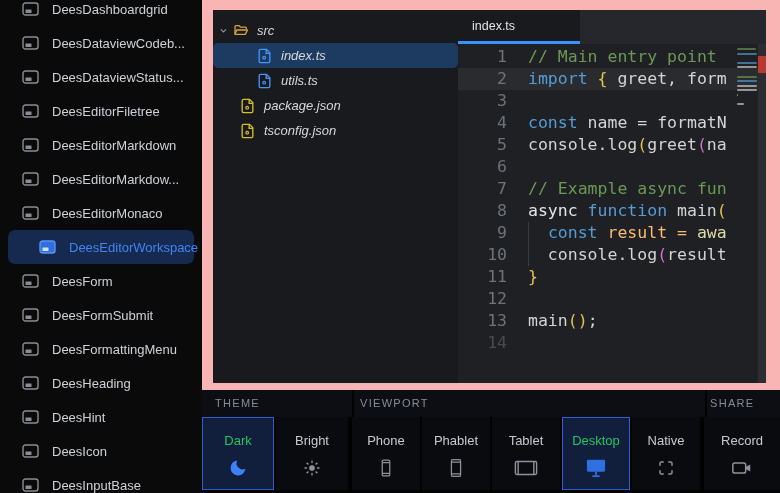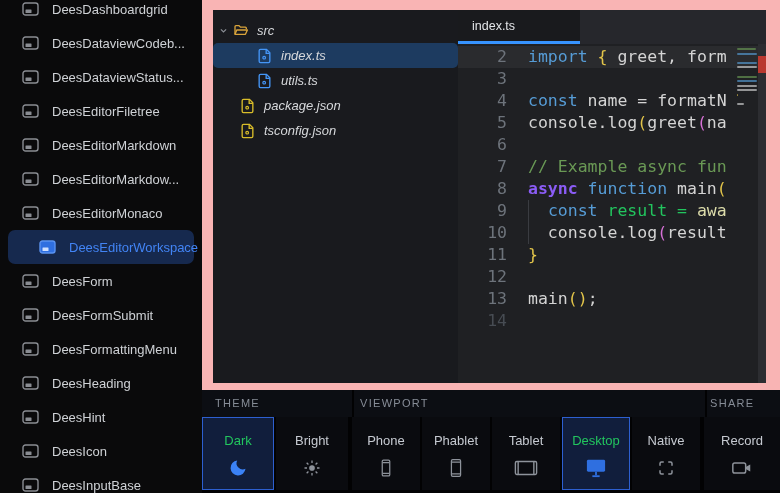--- a/index.html
+++ b/index.html
@@ -268,28 +268,29 @@
         </div>
       </div>
     <div class="editor">
       <div class="tabbar">
         <div class="tab">
           <span>index.ts</span>
         </div>
       </div>
       <div class="code">
         <div id="code-lines">
+            <div class="code-line"><span class="ln">1</span><span class="lt"><span style="color: rgb(106, 153, 85);">// Main entry point</span></span></div>
             <div class="code-line current"><span class="ln">2</span><span class="lt"><span style="color: rgb(86, 156, 214);">import</span><span style="color: rgb(212, 212, 212);"> </span><span style="color: rgb(227, 197, 74);">{</span><span style="color: rgb(212, 212, 212);"> greet, form</span></span></div>
             <div class="code-line"><span class="ln">3</span><span class="lt"></span></div>
             <div class="code-line"><span class="ln">4</span><span class="lt"><span style="color: rgb(86, 156, 214);">const</span><span style="color: rgb(212, 212, 212);"> name = formatN</span></span></div>
             <div class="code-line"><span class="ln">5</span><span class="lt"><span style="color: rgb(212, 212, 212);">console.log</span><span style="color: rgb(227, 197, 74);">(</span><span style="color: rgb(212, 212, 212);">greet</span><span style="color: rgb(214, 112, 214);">(</span><span style="color: rgb(212, 212, 212);">na</span></span></div>
             <div class="code-line"><span class="ln">6</span><span class="lt"></span></div>
             <div class="code-line"><span class="ln">7</span><span class="lt"><span style="color: rgb(106, 153, 85);">// Example async fun</span></span></div>
-            <div class="code-line"><span class="ln">8</span><span class="lt"><span style="color: #8b5cf6; font-weight: bold;">async</span><span style="color: rgb(212, 212, 212);"> </span><span style="color: rgb(86, 156, 214);">function</span><span style="color: rgb(212, 212, 212);"> main</span><span style="color: rgb(227, 197, 74);">(</span></span></div>
-            <div class="code-line guide"><span class="ln">9</span><span class="lt"><span style="color: rgb(212, 212, 212);">  </span><span style="color: rgb(86, 156, 214);">const</span><span style="color: #22c55e;"> result = </span><span style="color: rgb(220, 220, 170);">awa</span></span></div>
+            <div class="code-line"><span class="ln">8</span><span class="lt"><span style="color: #e5e5e5;">async</span><span style="color: rgb(212, 212, 212);"> </span><span style="color: rgb(86, 156, 214);">function</span><span style="color: rgb(212, 212, 212);"> main</span><span style="color: rgb(227, 197, 74);">(</span></span></div>
+            <div class="code-line guide"><span class="ln">9</span><span class="lt"><span style="color: rgb(212, 212, 212);">  </span><span style="color: rgb(86, 156, 214);">const</span><span style="color: #fdba74;"> result = </span><span style="color: rgb(220, 220, 170);">awa</span></span></div>
             <div class="code-line guide"><span class="ln">10</span><span class="lt"><span style="color: rgb(212, 212, 212);">  console.log</span><span style="color: rgb(214, 112, 214);">(</span><span style="color: rgb(212, 212, 212);">result</span></span></div>
             <div class="code-line"><span class="ln">11</span><span class="lt"><span style="color: rgb(227, 197, 74);">}</span></span></div>
             <div class="code-line"><span class="ln">12</span><span class="lt"></span></div>
             <div class="code-line"><span class="ln">13</span><span class="lt"><span style="color: rgb(212, 212, 212);">main</span><span style="color: rgb(227, 197, 74);">()</span><span style="color: rgb(212, 212, 212);">;</span></span></div>
             <div class="code-line"><span class="ln dim">14</span><span class="lt"></span></div>
           </div>
         <div class="minimap" id="minimap">
             <div class="mm-bar" style="top: 4px; width: 19px; background: rgb(106, 153, 85);"></div>
             <div class="mm-bar" style="top: 8.6px; width: 20px; background: rgb(86, 156, 214);"></div>
             <div class="mm-bar" style="top: 17.8px; width: 20px; background: rgb(86, 156, 214);"></div>

